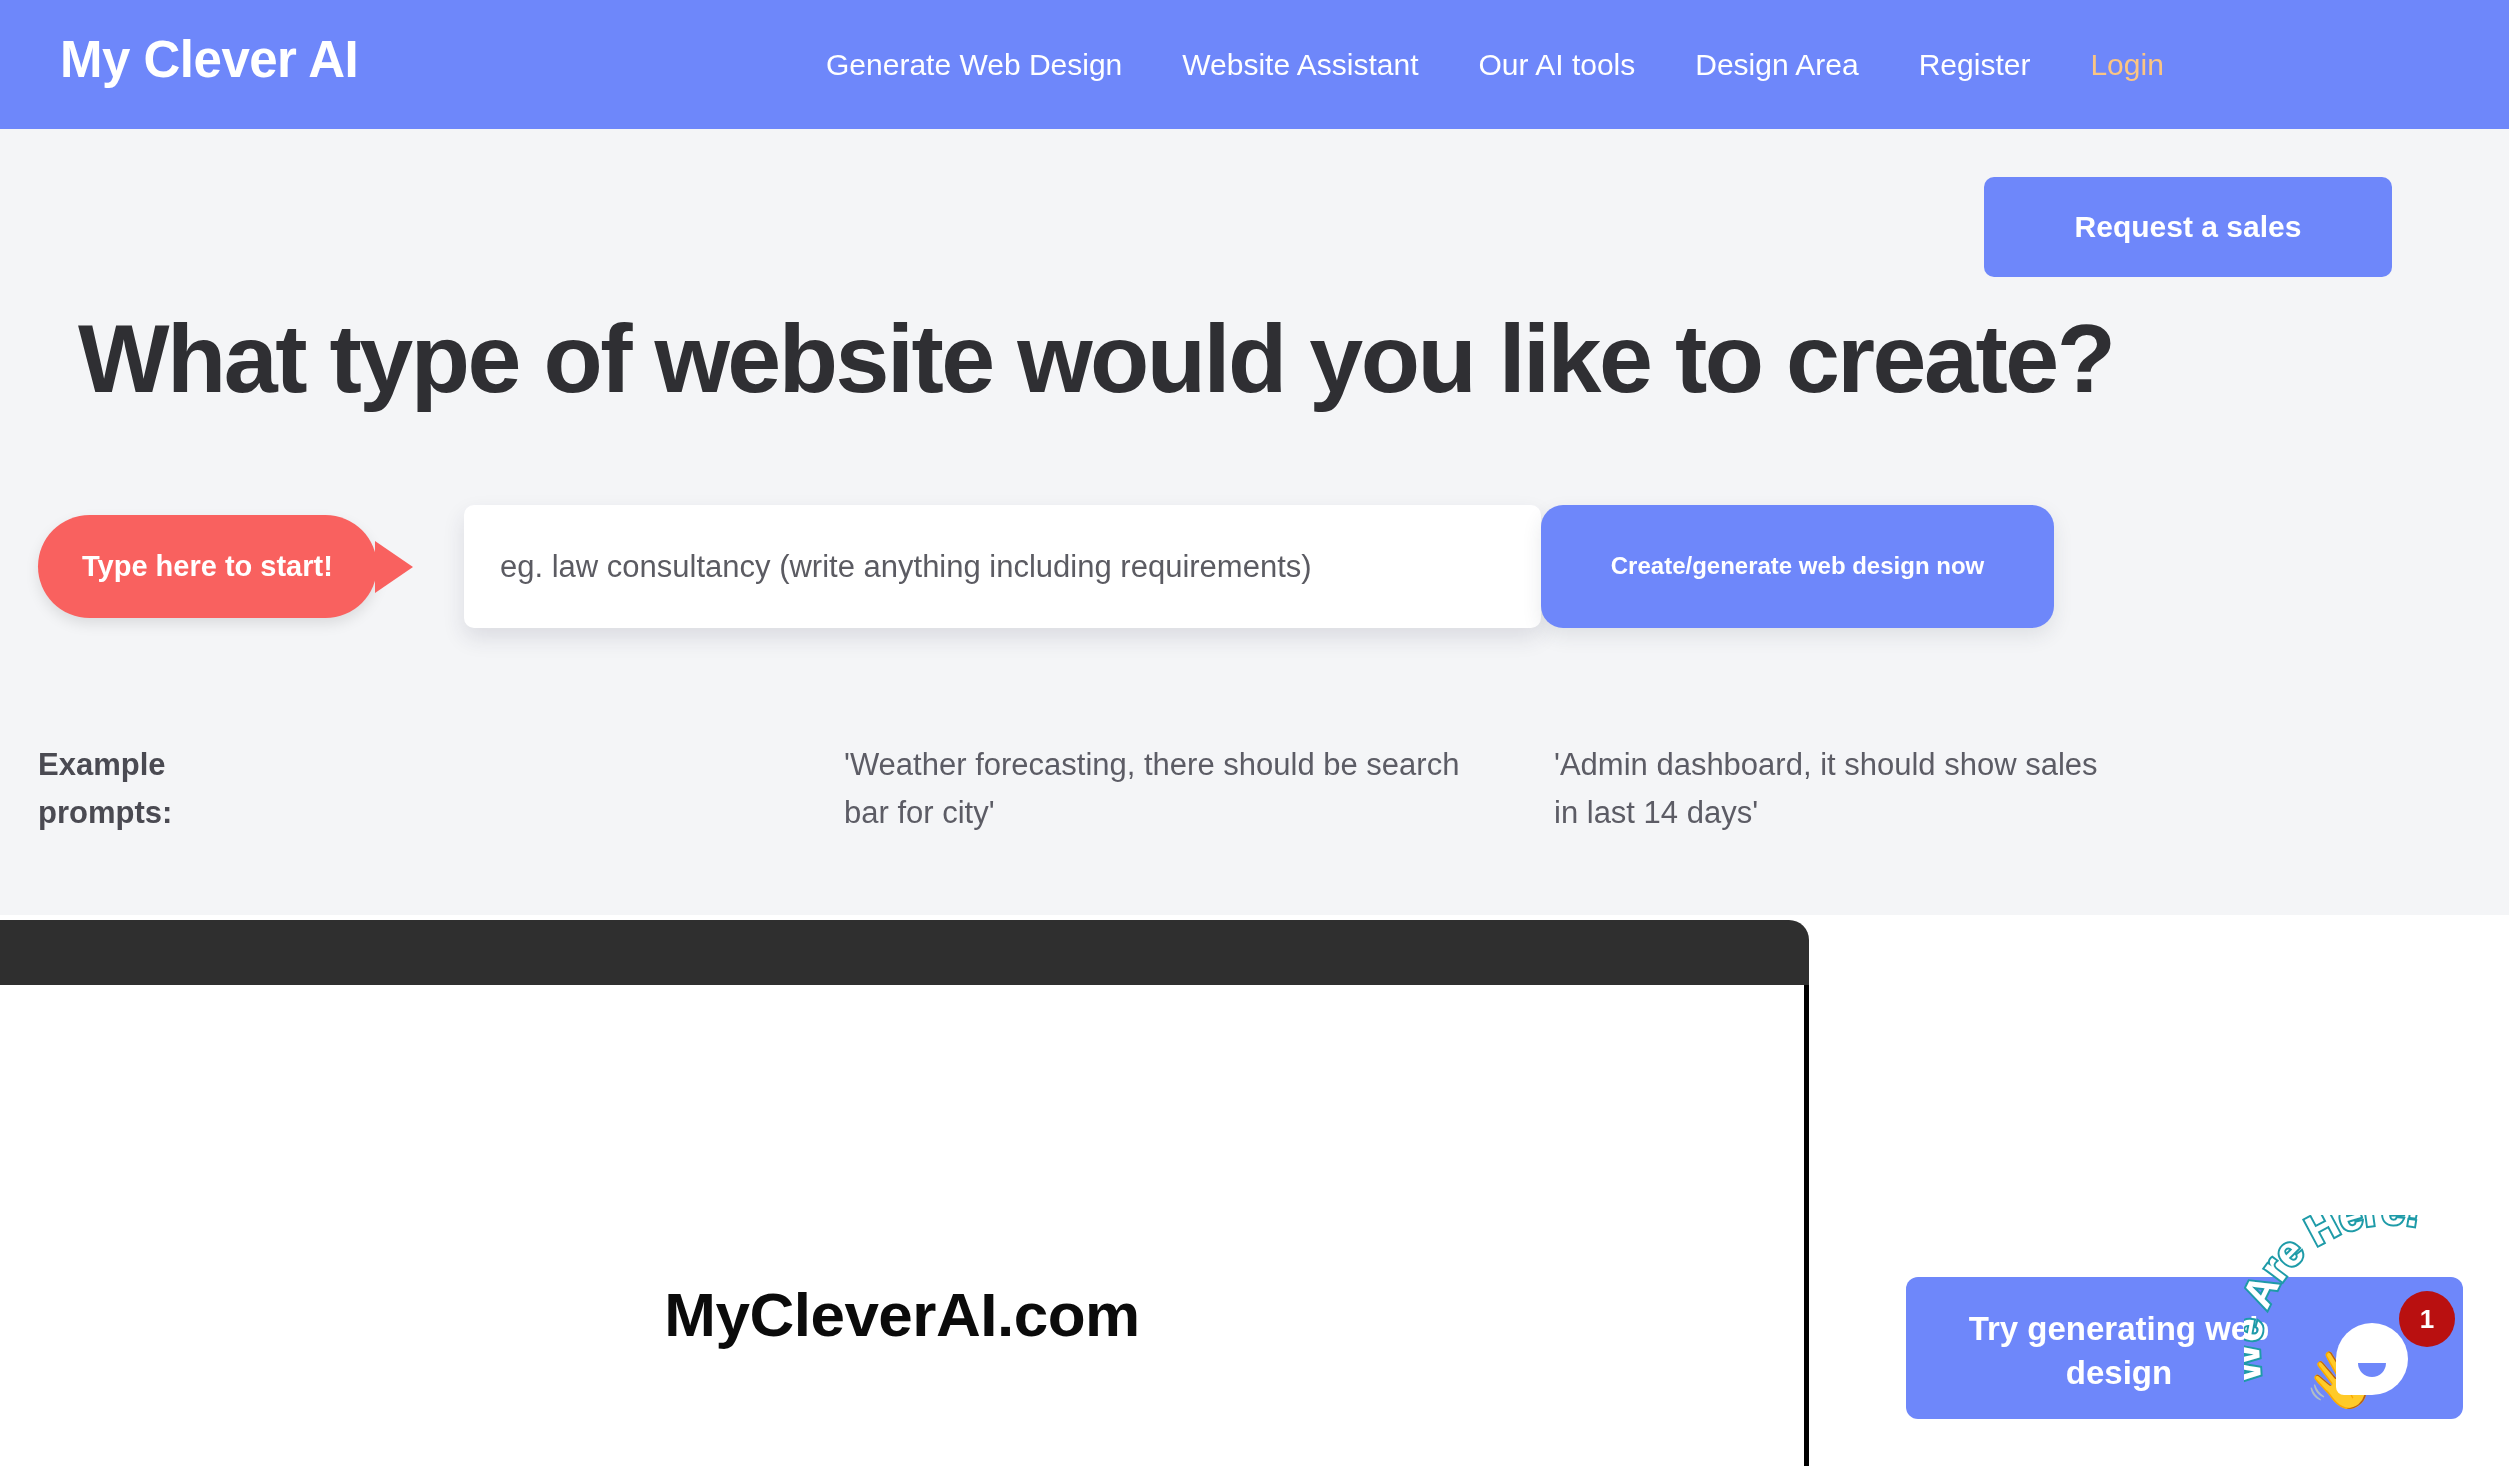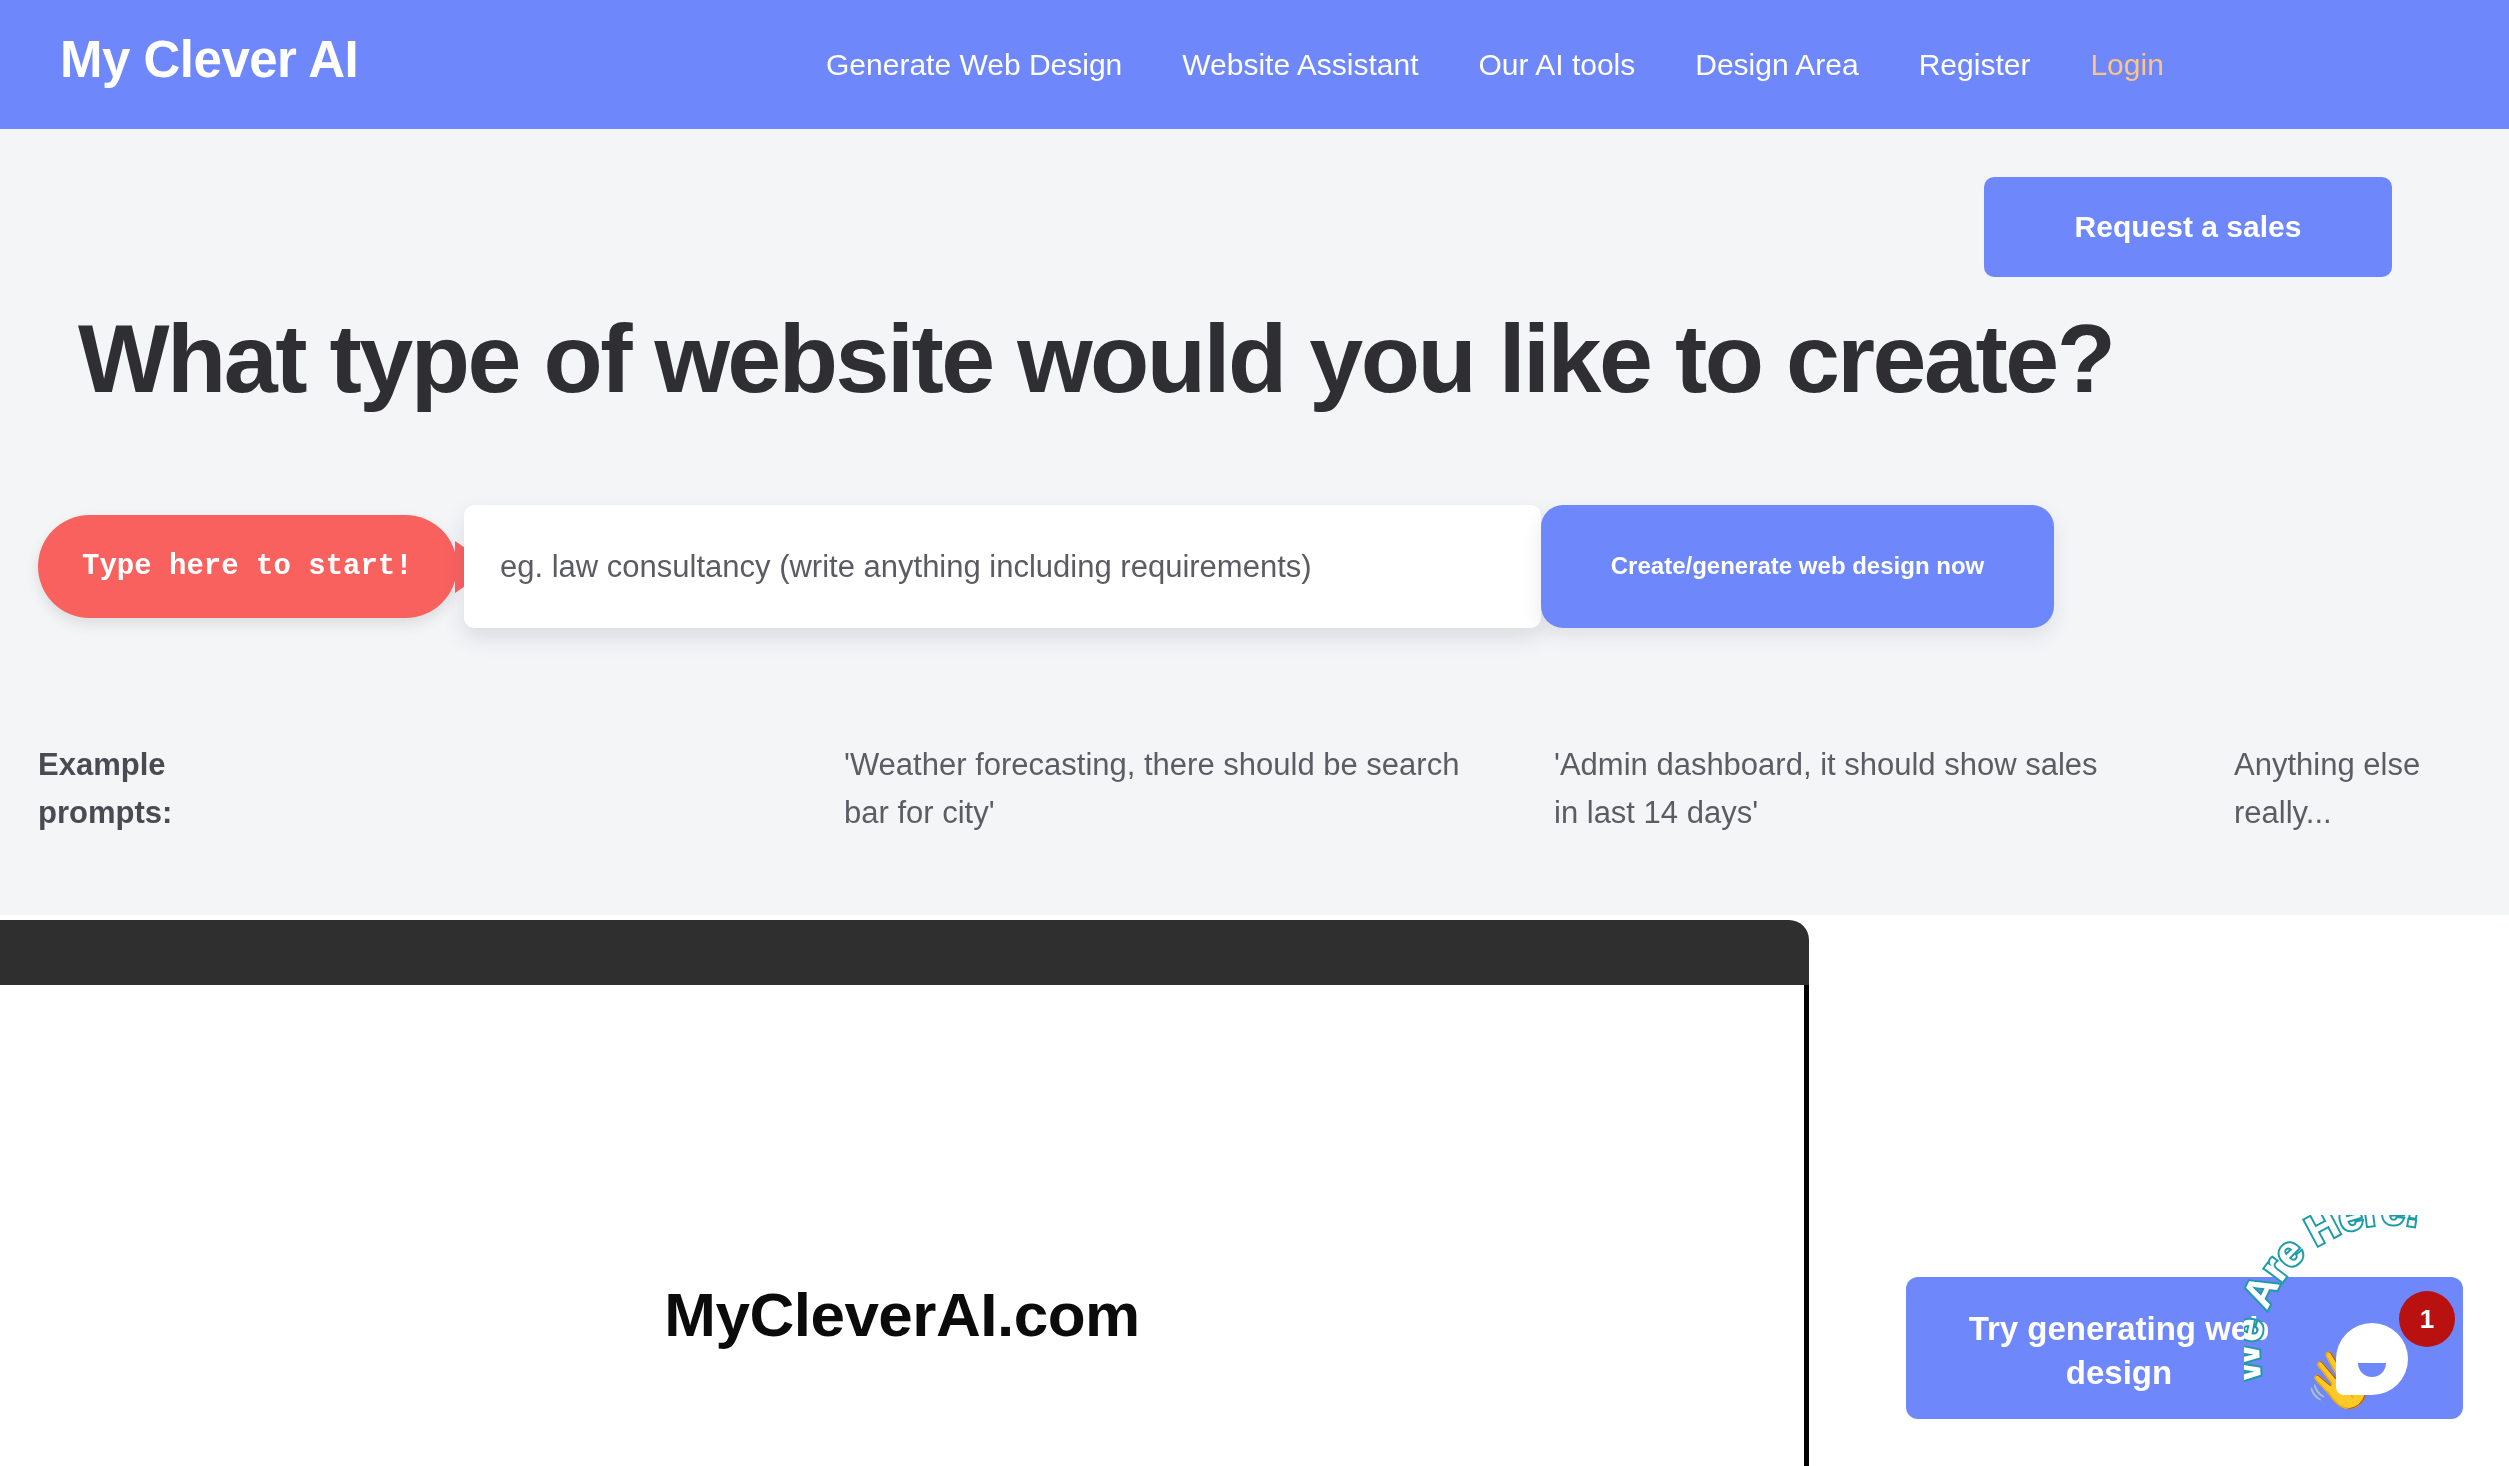--- a/index.html
+++ b/index.html
@@ -117,21 +117,20 @@
     border-radius: 52px;
     display: flex;
     align-items: center;
     padding: 0 44px;
     color: #ffffff;
     font-size: 29px;
     font-weight: bold;
     white-space: nowrap;
     box-shadow: 0 6px 14px rgba(0,0,0,0.10);
     cursor: pointer;
-    font-family: Liberation Mono, monospace;
   }
   #type-badge::after {
     content: "";
     position: absolute;
     right: -36px;
     top: 50%;
     transform: translateY(-50%);
     border-top: 26px solid transparent;
     border-bottom: 26px solid transparent;
     border-left: 38px solid #F9615F;
@@ -353,21 +352,20 @@
     <div id="prompt-row">
       <div id="type-badge">Type here to start!</div>
       <input id="prompt-input" type="text" placeholder="eg. law consultancy (write anything including requirements)" style="">
       <button id="create-btn">Create/generate web design now</button>
     </div>
 
     <div id="examples">
       <div class="ex-label">Example prompts:</div>
       <div class="ex-item ex-1">'Weather forecasting, there should be search bar for city'</div>
       <div class="ex-item ex-2">'Admin dashboard, it should show sales in last 14 days'</div>
-      <div class="ex-item ex-3">Anything else really...</div>
     </div>
   </div>
 
   <div id="mockup">
     <div id="mockup-chrome"></div>
     <div id="mockup-viewport">
       <div id="mockup-logo">MyCleverAI.com</div>
     </div>
   </div>
 

